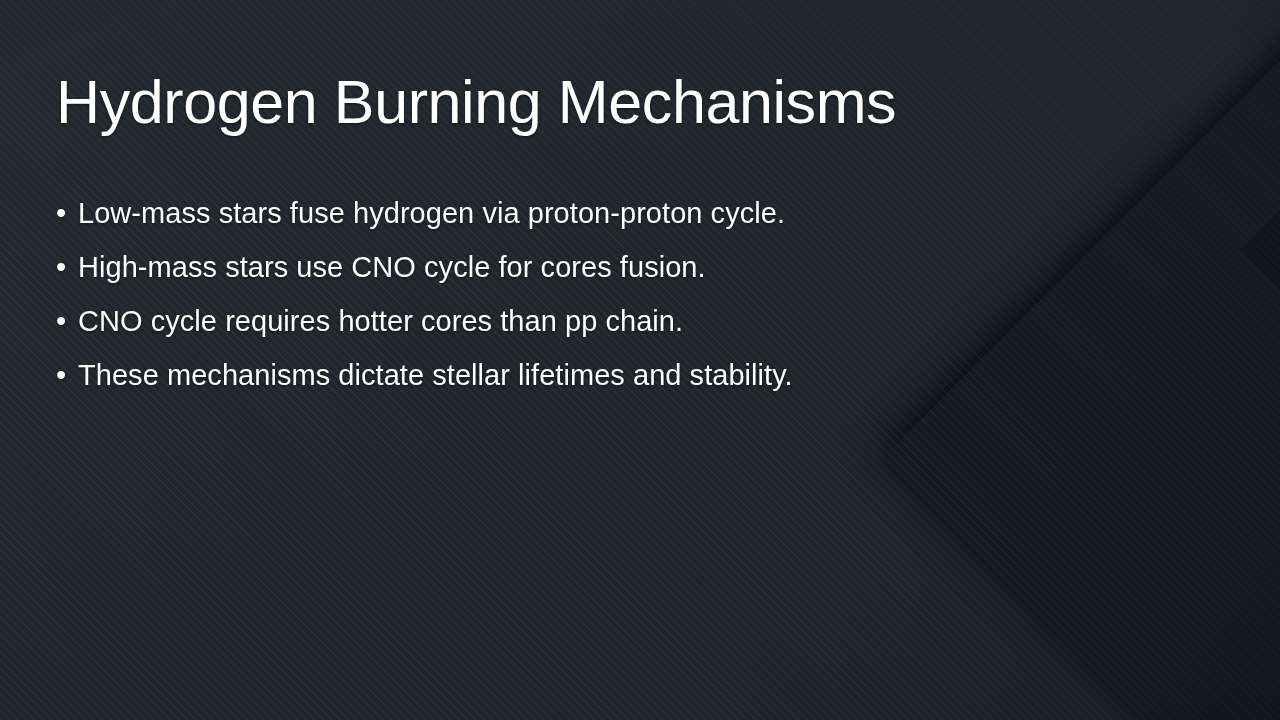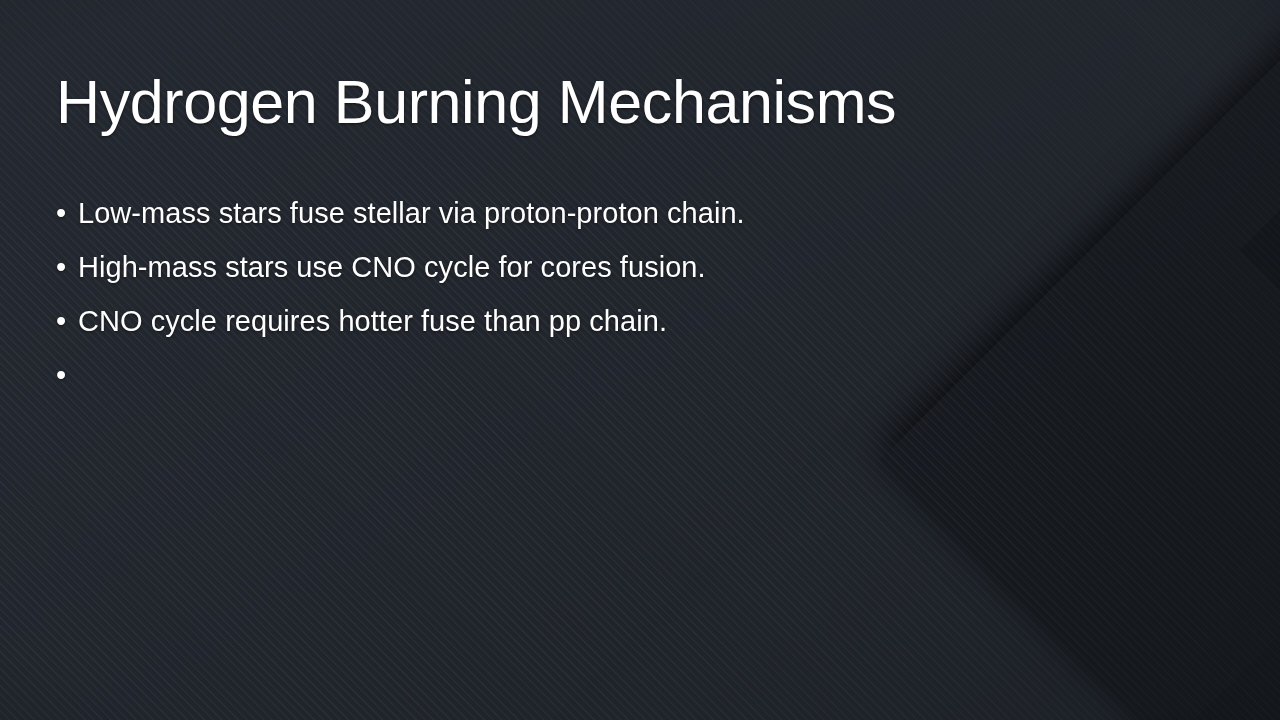--- a/index.html
+++ b/index.html
@@ -219,32 +219,33 @@
   <div class="bg-layer bg-vignette"></div>
 
   <div class="content">
 
     <h1 class="slide-title">Hydrogen Burning Mechanisms</h1>
 
     <ul class="bullet-list">
 
       <li class="bullet-item">
         <span class="bullet-marker">•</span>
-        <span class="bullet-text">Low-mass stars fuse stellar via proton-proton chain.</span>
+        <span class="bullet-text">Low-mass stars fuse hydrogen via proton-proton cycle.</span>
       </li>
 
       <li class="bullet-item">
         <span class="bullet-marker">•</span>
         <span class="bullet-text">High-mass stars use CNO cycle for cores fusion.</span>
       </li>
 
       <li class="bullet-item">
         <span class="bullet-marker">•</span>
-        <span class="bullet-text">CNO cycle requires hotter fuse than pp chain.</span>
-      </li>
-
-      <li class="bullet-item">
-        <span class="bullet-marker">•</span>
+        <span class="bullet-text">CNO cycle requires hotter cores than pp chain.</span>
+      </li>
+
+      <li class="bullet-item">
+        <span class="bullet-marker">•</span>
+        <span class="bullet-text">These mechanisms dictate stellar lifetimes and stability.</span>
       </li>
 
     </ul>
   </div>
 </div>
 
 </body></html>

